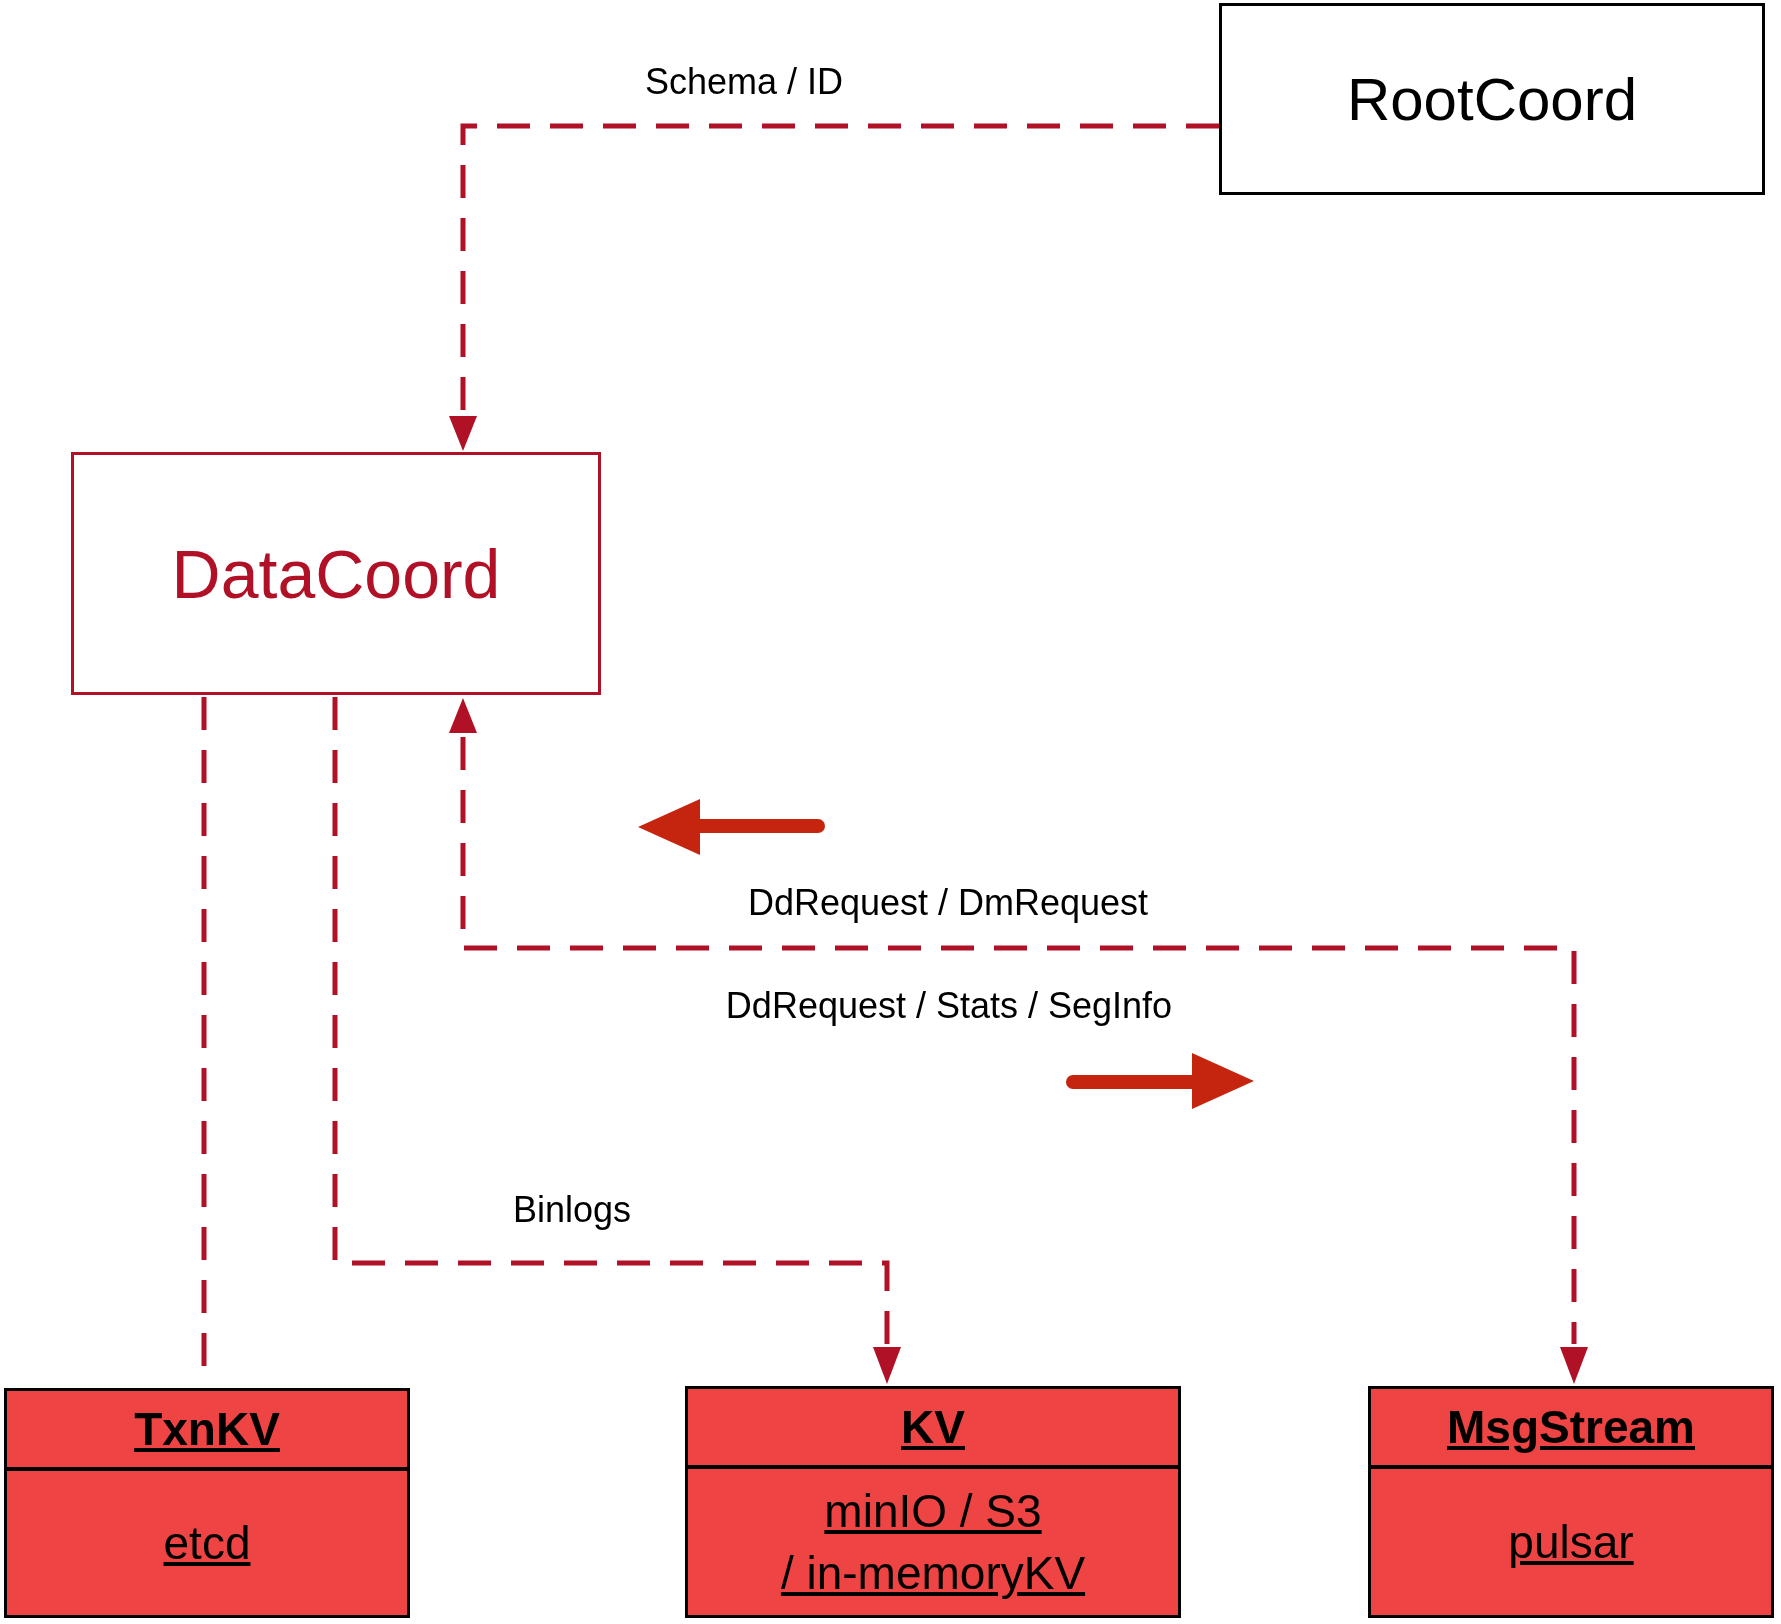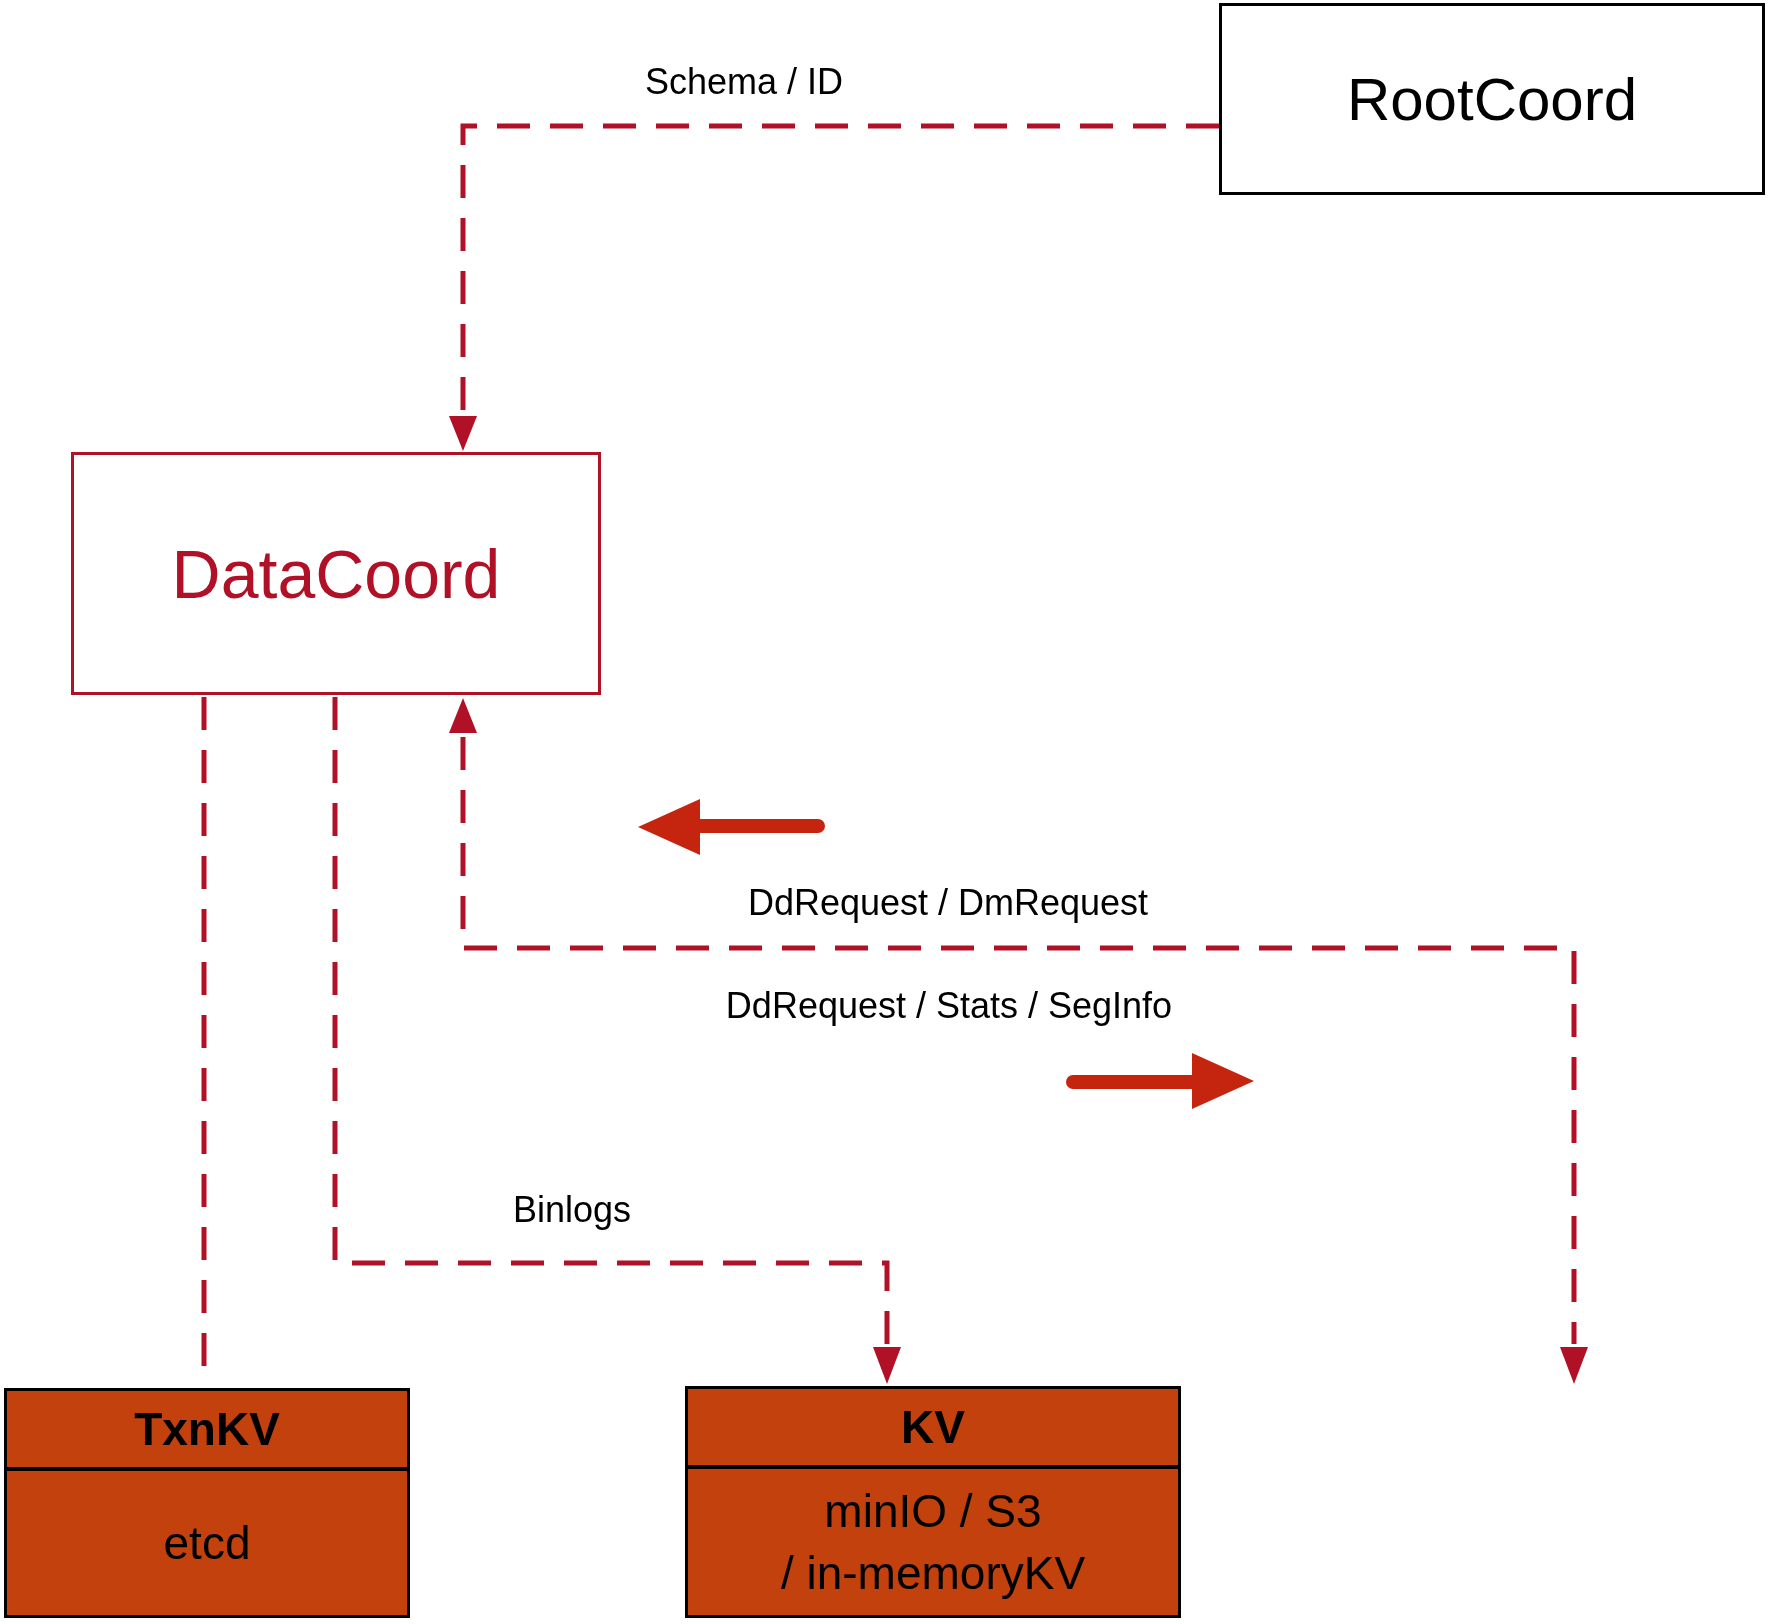--- a/index.html
+++ b/index.html
@@ -25,22 +25,22 @@
     box-sizing:border-box;
     background:#ffffff;
   }
   .node.plain{border:3px solid var(--ink);color:var(--ink);font-size:60px;}
   .node.reded{border:3px solid var(--line-red);color:var(--line-red);font-size:68px;}
 
   .tablenode{
     position:absolute;
     box-sizing:border-box;
     border:3px solid var(--ink);
-    background:#c2410c;
-    display:flex;flex-direction:column;
+    background:#ef4444;
+    display:flex;flex-direction:column;text-decoration:underline;
   }
   .tablenode .hdr{
     box-sizing:border-box;
     height:80px;
     border-bottom:4px solid var(--ink);
     display:flex;align-items:center;justify-content:center;
     font-weight:bold;font-size:46px;color:var(--ink);
   }
   .tablenode .bdy{
     flex:1;
@@ -105,19 +105,27 @@
   <div class="tablenode" style="left:685px;top:1386px;width:496px;height:232px;justify-content:flex-end;">
     <div class="hdr">
       <span>KV</span>
     </div>
     <div class="bdy">
       <span>minIO / S3</span>
       <span>/ in-memoryKV</span>
     </div>
   </div>
 
+  <div class="tablenode" style="left:1368px;top:1386px;width:406px;height:232px;">
+    <div class="hdr">
+      <span>MsgStream</span>
+    </div>
+    <div class="bdy">
+      <span>pulsar</span>
+    </div>
+  </div>
 
   <div class="edgelabel" style="left:744px;top:82px;">Schema / ID</div>
   <div class="edgelabel" style="left:948px;top:903px;">DdRequest / DmRequest</div>
   <div class="edgelabel" style="left:949px;top:1006px;">DdRequest / Stats / SegInfo</div>
   <div class="edgelabel" style="left:572px;top:1210px;">Binlogs</div>
 
 </div>
 
 </body></html>

